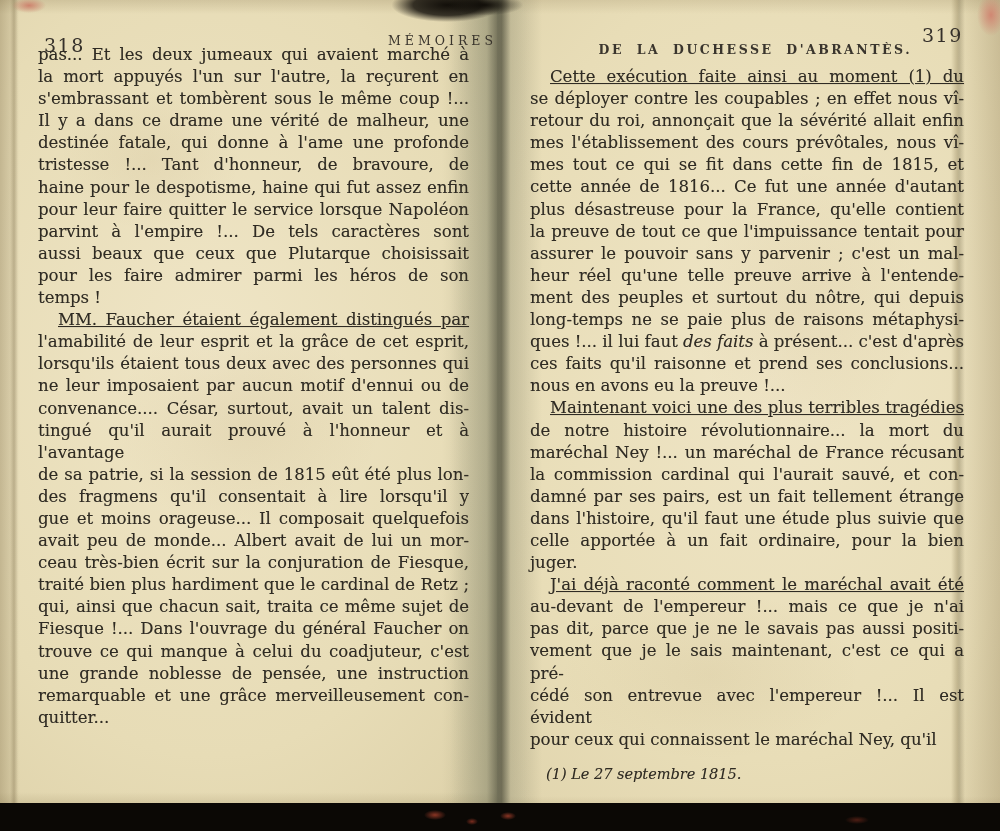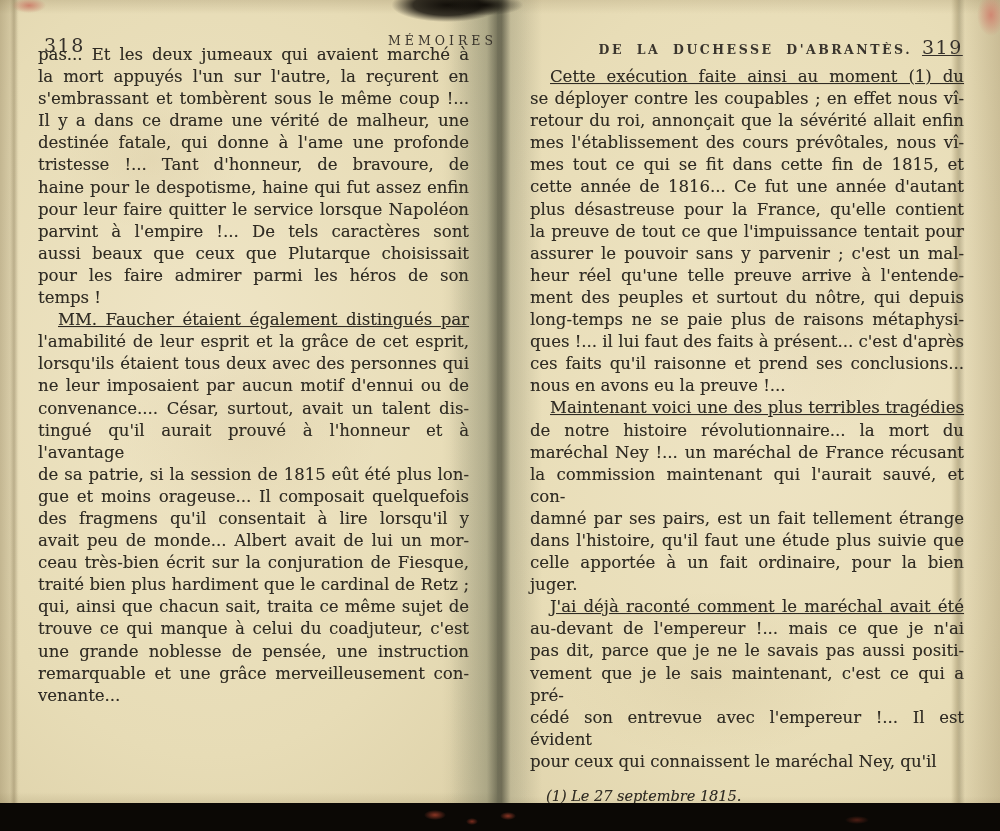--- a/index.html
+++ b/index.html
@@ -65,34 +65,34 @@
   .pink-tr{position:absolute;left:977px;top:-6px;width:28px;height:42px;
     background:radial-gradient(closest-side, rgba(208,132,112,.95), rgba(208,132,112,0));}
   .stain{position:absolute;border-radius:50%;pointer-events:none;}
   .st1{left:110px;top:320px;width:270px;height:210px;background:radial-gradient(closest-side,rgba(150,120,60,.10),rgba(150,120,60,0));}
   .st2{left:690px;top:170px;width:230px;height:270px;background:radial-gradient(closest-side,rgba(150,120,60,.08),rgba(150,120,60,0));}
   .st3{left:560px;top:590px;width:300px;height:170px;background:radial-gradient(closest-side,rgba(140,110,55,.07),rgba(140,110,55,0));}
   .st4{left:60px;top:90px;width:180px;height:140px;background:radial-gradient(closest-side,rgba(140,110,55,.07),rgba(140,110,55,0));}
 
   .pagenum{position:absolute;font-size:19px;letter-spacing:1.5px;color:#35302a;}
   .pn-left{left:44px;top:34px;}
-  .pn-right{left:922px;top:36px;text-decoration:underline;}
+  .pn-right{left:922px;top:24px;}
   .runhead{position:absolute;font-size:12.5px;letter-spacing:4px;color:#3a352d;}
   .rh-left{left:0;top:33px;width:497px;text-align:right;}
   .rh-right{left:530px;top:42px;width:382px;text-align:right;letter-spacing:2.5px;word-spacing:6px;font-weight:bold;}
 
   .textblock{position:absolute;font-size:16.5px;line-height:22.1px;
     color:#2f2b23;text-shadow:.2px .2px 0 rgba(47,43,35,.35);}
   .tb-left{left:38px;top:44px;width:431px;}
   .tb-right{left:530px;top:66px;width:434px;}
   .paragraph{margin:0;}
   .paragraph.indent .line:first-child{text-indent:20px;text-decoration:underline;}
   .line{text-align:justify;text-align-last:justify;white-space:normal;}
   .line.last{text-align-last:left;}
-  .it{}
+  .it{font-style:italic;}
   .footnote{margin-top:13px;padding-left:16px;font-size:14.5px;line-height:20px;
     text-align:left;color:#2f2b23;font-style:italic;}
 </style>
 </head>
 <body>
 
 <div>
 
   <div class="page page-left"></div>
   <div class="page page-right"></div>
@@ -131,30 +131,31 @@
           <div class="line last">temps !</div>
         </div>
         <div class="paragraph indent">
           <div class="line">MM. Faucher étaient également distingués par</div>
           <div class="line">l'amabilité de leur esprit et la grâce de cet esprit,</div>
           <div class="line">lorsqu'ils étaient tous deux avec des personnes qui</div>
           <div class="line">ne leur imposaient par aucun motif d'ennui ou de</div>
           <div class="line">convenance.... César, surtout, avait un talent dis-</div>
           <div class="line">tingué qu'il aurait prouvé à l'honneur et à l'avantage</div>
           <div class="line">de sa patrie, si la session de 1815 eût été plus lon-</div>
+          <div class="line">des fragmens qu'il consentait à lire lorsqu'il y</div>
           <div class="line">gue et moins orageuse... Il composait quelquefois</div>
-          <div class="line">des fragmens qu'il consentait à lire lorsqu'il y</div>
           <div class="line">avait peu de monde... Albert avait de lui un mor-</div>
           <div class="line">ceau très-bien écrit sur la conjuration de Fiesque,</div>
           <div class="line">traité bien plus hardiment que le cardinal de Retz ;</div>
           <div class="line">qui, ainsi que chacun sait, traita ce même sujet de</div>
+          <div class="line">Fiesque !... Dans l'ouvrage du général Faucher on</div>
           <div class="line">trouve ce qui manque à celui du coadjuteur, c'est</div>
           <div class="line">une grande noblesse de pensée, une instruction</div>
           <div class="line">remarquable et une grâce merveilleusement con-</div>
-          <div class="line last">venante...</div>
+          <div class="line last">quitter...</div>
         </div>
       </div>
   </div>
 
   <div class="textblock tb-right">
     <div>
         <div class="paragraph indent">
           <div class="line">Cette exécution faite ainsi au moment (1) du</div>
           <div class="line">se déployer contre les coupables ; en effet nous vî-</div>
           <div class="line">retour du roi, annonçait que la sévérité allait enfin</div>
@@ -168,21 +169,21 @@
           <div class="line">ment des peuples et surtout du nôtre, qui depuis</div>
           <div class="line">long-temps ne se paie plus de raisons métaphysi-</div>
           <div class="line"><span>ques !... il lui faut </span><span class="it">des faits</span><span> à présent... c'est d'après</span></div>
           <div class="line">ces faits qu'il raisonne et prend ses conclusions...</div>
           <div class="line last">nous en avons eu la preuve !...</div>
         </div>
         <div class="paragraph indent">
           <div class="line">Maintenant voici une des plus terribles tragédies</div>
           <div class="line">de notre histoire révolutionnaire... la mort du</div>
           <div class="line">maréchal Ney !... un maréchal de France récusant</div>
-          <div class="line">la commission maintenant qui l'aurait sauvé, et con-</div>
+          <div class="line">la commission cardinal qui l'aurait sauvé, et con-</div>
           <div class="line">damné par ses pairs, est un fait tellement étrange</div>
           <div class="line">dans l'histoire, qu'il faut une étude plus suivie que</div>
           <div class="line last">celle apportée à un fait ordinaire, pour la bien juger.</div>
         </div>
         <div class="paragraph indent">
           <div class="line">J'ai déjà raconté comment le maréchal avait été</div>
           <div class="line">au-devant de l'empereur !... mais ce que je n'ai</div>
           <div class="line">pas dit, parce que je ne le savais pas aussi positi-</div>
           <div class="line">vement que je le sais maintenant, c'est ce qui a pré-</div>
           <div class="line">cédé son entrevue avec l'empereur !... Il est évident</div>

